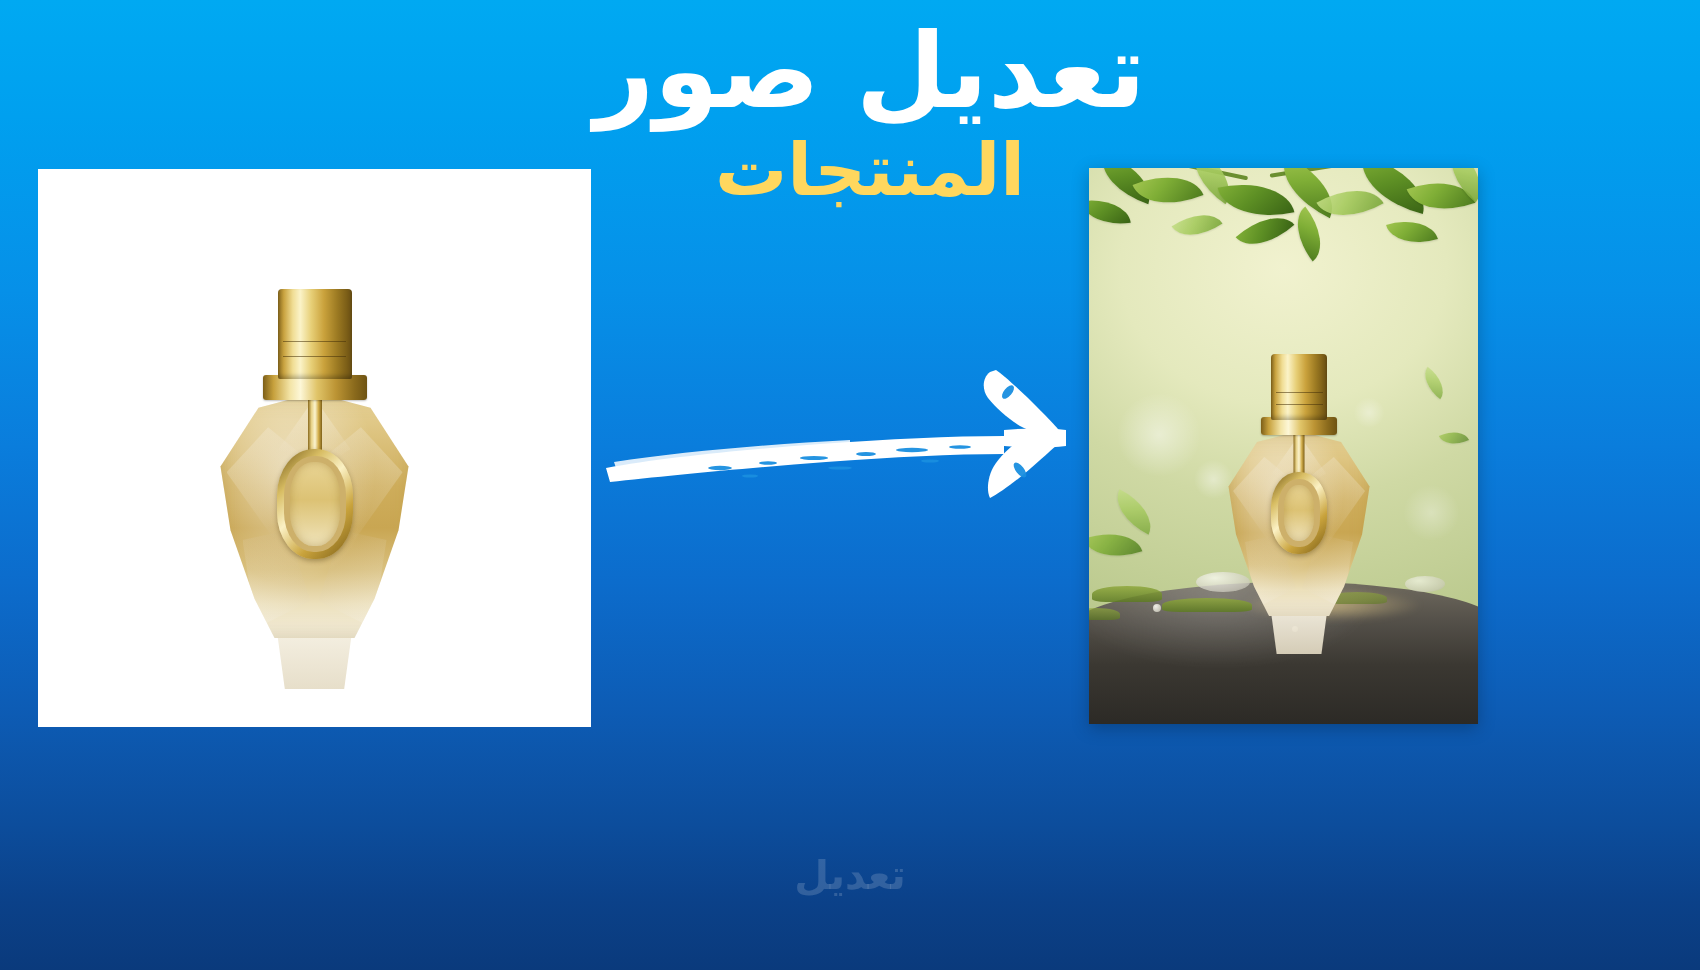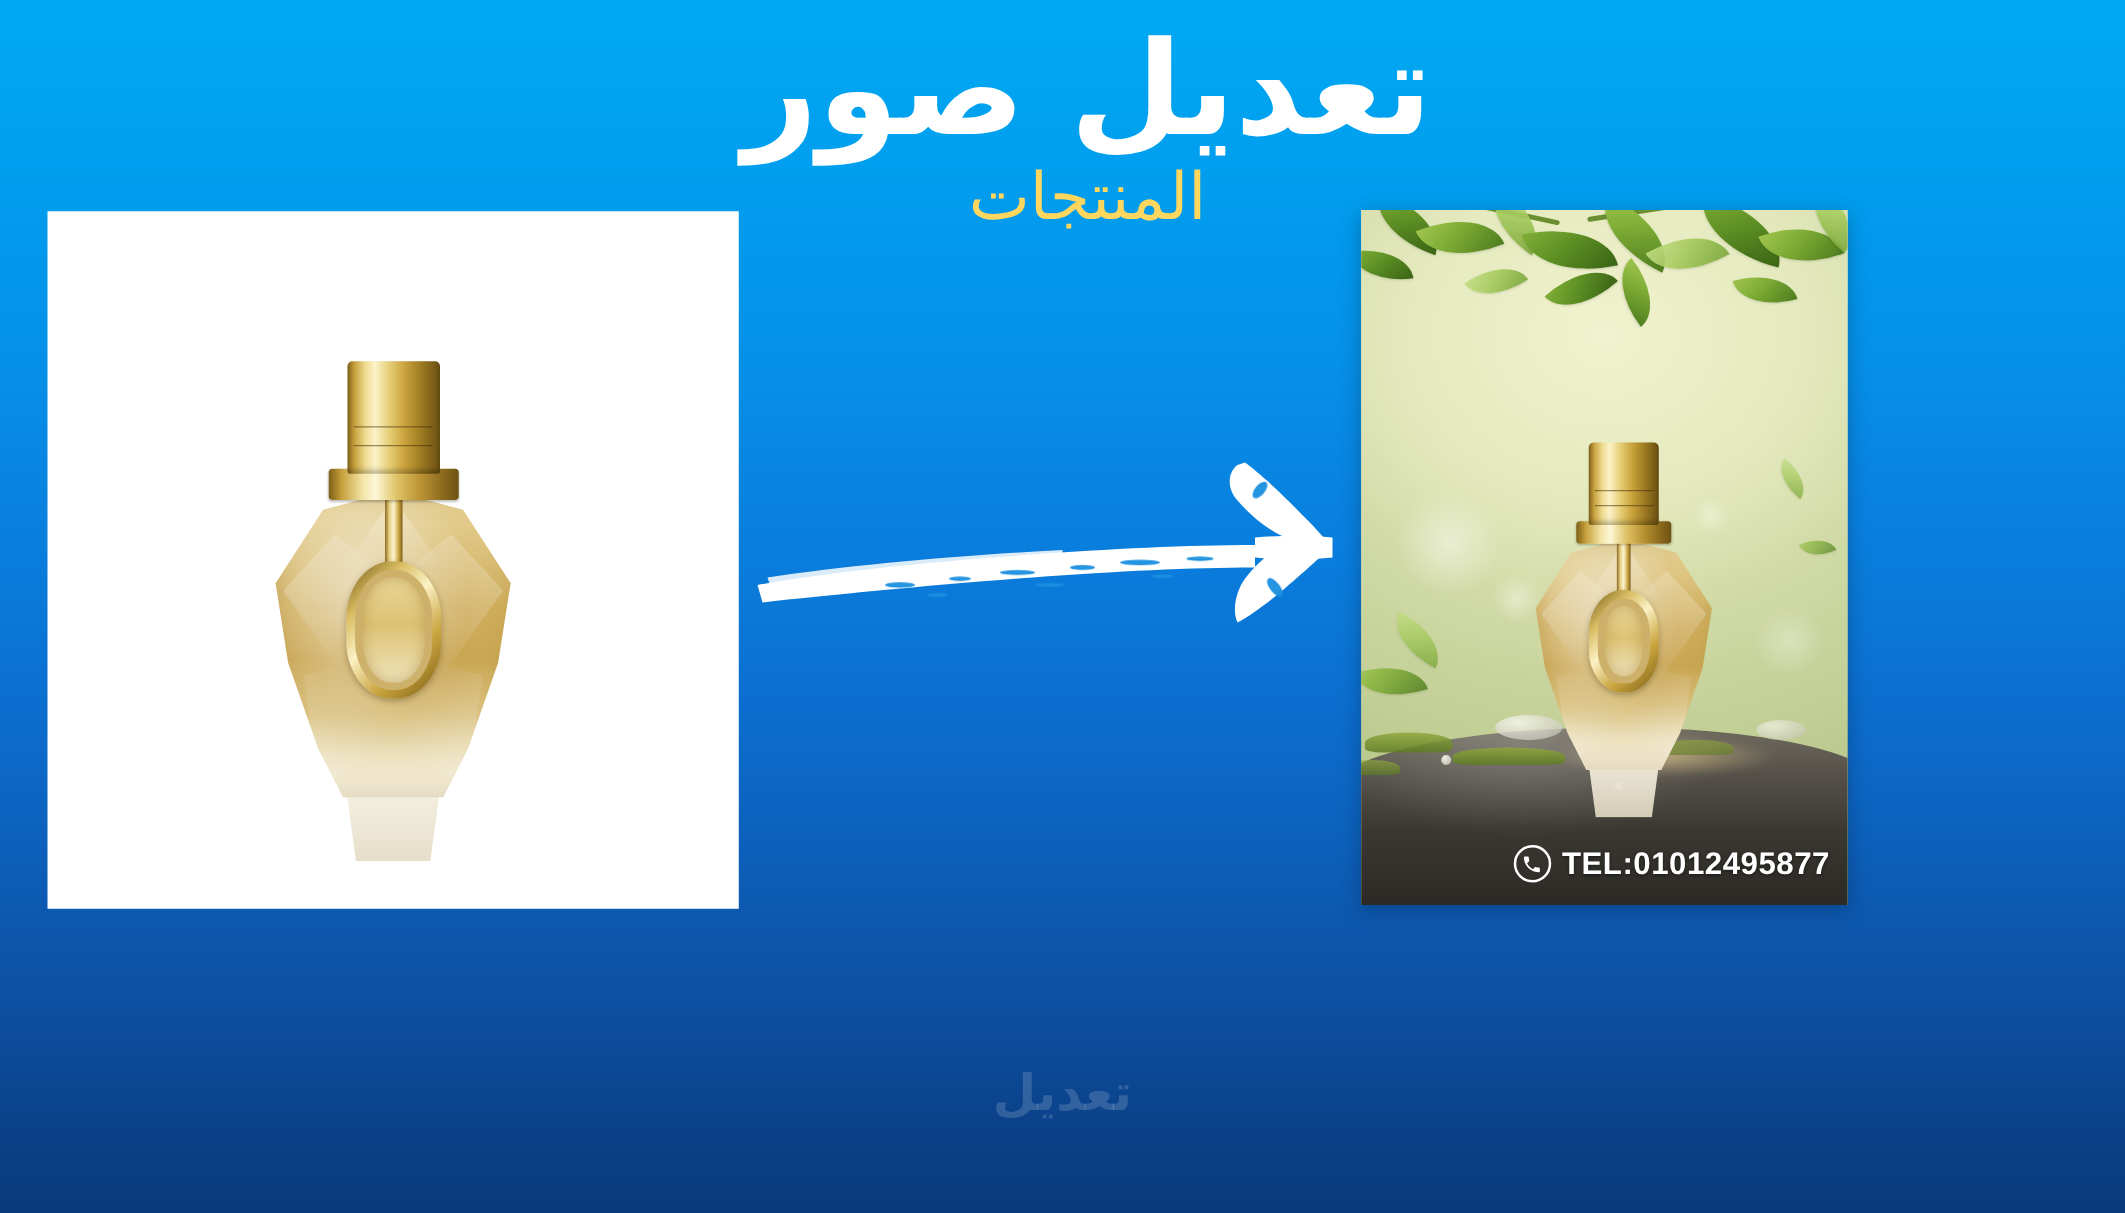--- a/index.html
+++ b/index.html
@@ -37,22 +37,22 @@
     font-family:"DejaVu Sans", sans-serif;
     font-size:104px;
     font-weight:bold;
     color:#ffffff;
     line-height:1.18;
     letter-spacing:0px;
     white-space:nowrap;
   }
   .headline-sub{
     font-family:"DejaVu Sans", sans-serif;
-    font-size:52px;
-    font-weight:normal;
+    font-size:72px;
+    font-weight:bold;
     color:#ffd75e;
     line-height:1.15;
     margin-top:-4px;
     white-space:nowrap;
   }
 
   
   .before-card{
     position:absolute;
     left:38px; top:169px;
@@ -371,24 +371,16 @@
       <div class="pendant pend-outer">
         <div class="pend-inner"></div>
       </div>
       <div class="collar"></div>
       <div class="cap">
         <div class="capline" style="top:58%;"></div>
         <div class="capline" style="top:76%;"></div>
       </div>
     </div>
 
-    <div class="tel-row">
-      <span class="phone-badge">
-        <svg width="17" height="17" viewBox="0 0 24 24" fill="#ffffff" aria-hidden="true">
-          <path d="M6.6 10.8c1.4 2.8 3.8 5.2 6.6 6.6l2.2-2.2c.3-.3.7-.4 1-.2 1.1.4 2.4.6 3.6.6.6 0 1 .4 1 1V20c0 .6-.4 1-1 1C10.6 21 3 13.4 3 4c0-.6.4-1 1-1h3.5c.6 0 1 .4 1 1 0 1.3.2 2.5.6 3.6.1.3 0 .7-.2 1l-2.3 2.2z"></path>
-        </svg>
-      </span>
-      <span>TEL:01012495877</span>
-    </div>
   </div>
 
   <div class="watermark">تعديل</div>
 </div>
 
 </body></html>

